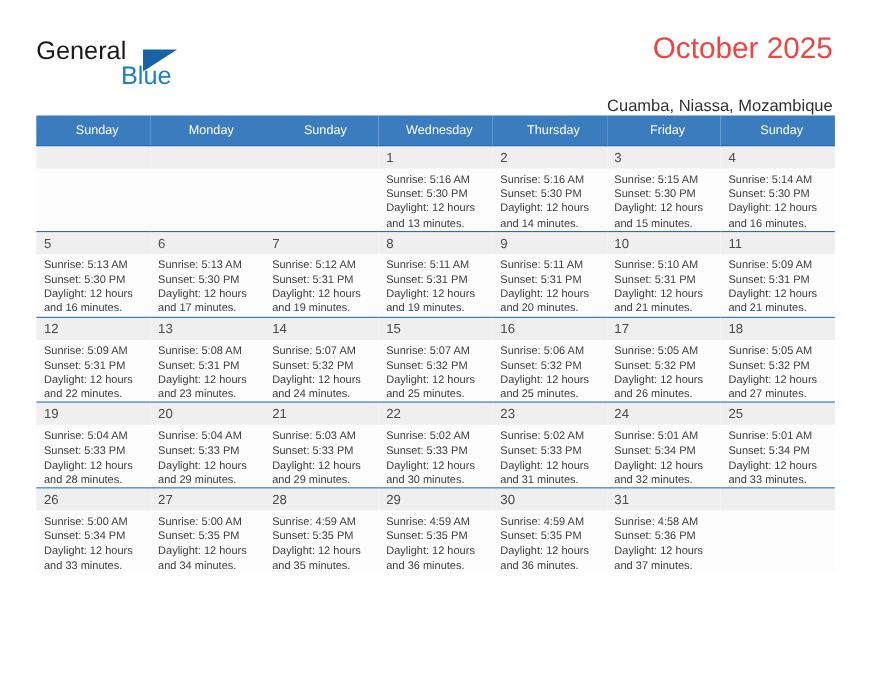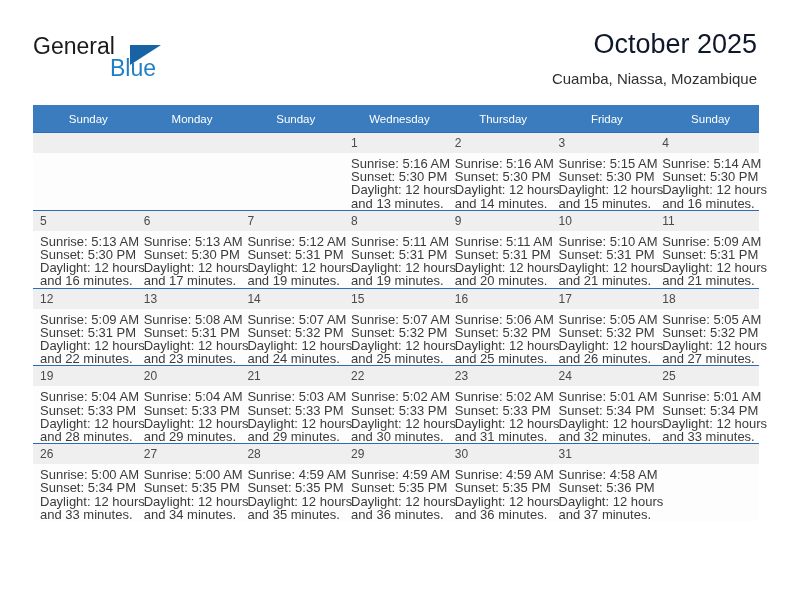--- a/index.html
+++ b/index.html
@@ -68,28 +68,28 @@
   }
 
   .title-block {
     position: absolute;
     right: 35px;
     top: 28px;
     text-align: right;
   }
   .cal-title {
     font-size: 27px;
-    color: #0f172a;
+    color: #ef4444;
     font-weight: normal;
     line-height: 32px;
     white-space: nowrap;
     text-align: right;
   }
   .cal-subtitle {
-    margin-top: 10px;
+    margin-top: 28px;
     font-size: 15px;
     color: #2f2f2f;
     line-height: 18px;
     white-space: nowrap;
   }
 
   
   .calendar {
     position: absolute;
     left: 33px;
@@ -126,21 +126,21 @@
     color: #4a4a4a;
     padding: 3px 0 3px 7px;
     height: 14px;
     line-height: 14px;
   }
   .daynum.blank {
     color: transparent;
   }
   .details {
     padding: 4px 5px 0 7px;
-    font-size: 13px;
+    font-size: 10px;
     line-height: 13.2px;
     color: #3b3b3b;
   }
   .details div {
     white-space: nowrap;
   }
 </style>
 </head>
 <body>
 

